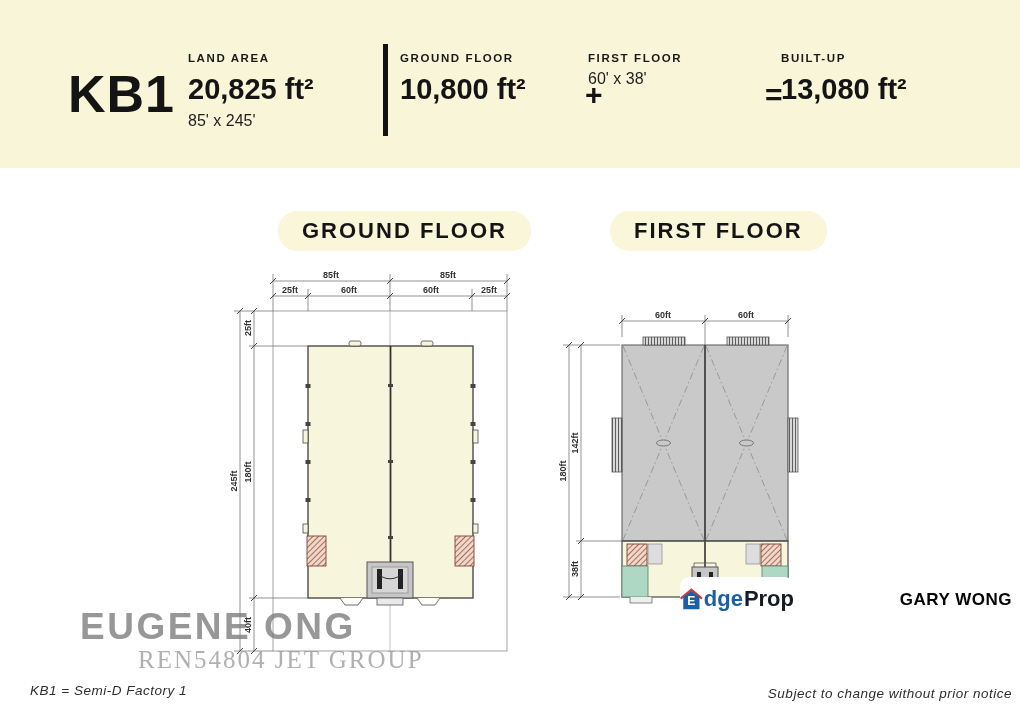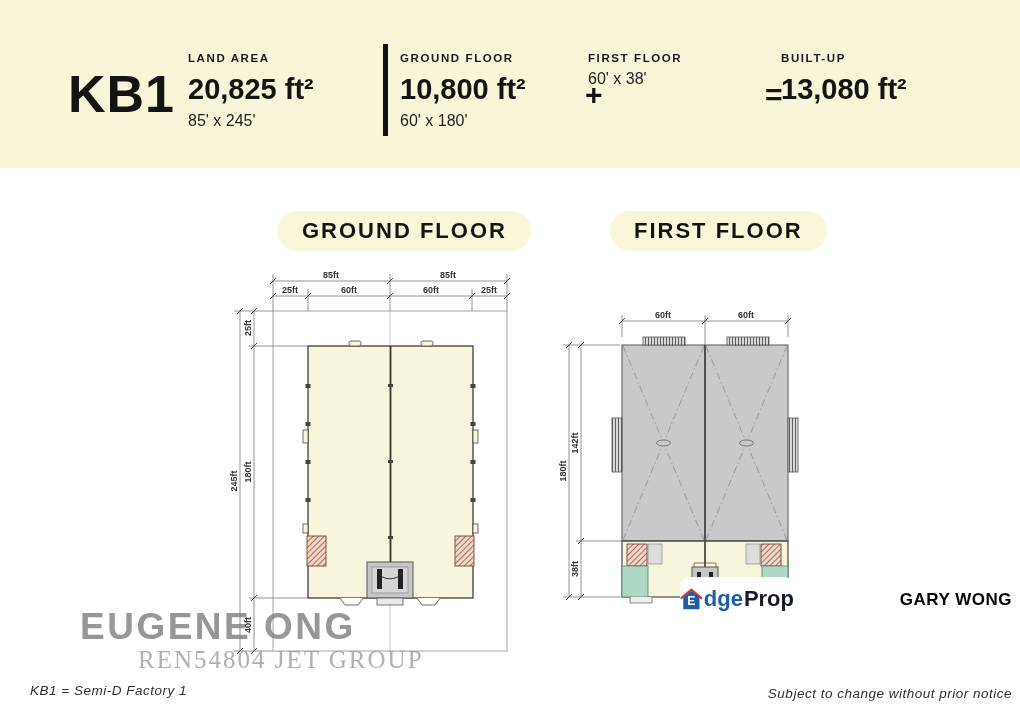--- a/index.html
+++ b/index.html
@@ -58,21 +58,20 @@
       <div class="lbl">LAND AREA</div>
       <div class="val">20,825 ft²</div>
       <div class="sub">85' x 245'</div>
     </div>
 
     <div class="hdr-divider"></div>
 
     <div class="stat stat-ground">
       <div class="lbl">GROUND FLOOR</div>
       <div class="val">10,800 ft²</div>
-      <div class="sub">60' x 180'</div>
     </div>
 
     <div class="op op-plus">+</div>
 
     <div class="stat stat-first">
       <div class="lbl">FIRST FLOOR</div>
       <div class="sub">60' x 38'</div>
     </div>
 
     <div class="op op-eq">=</div>

